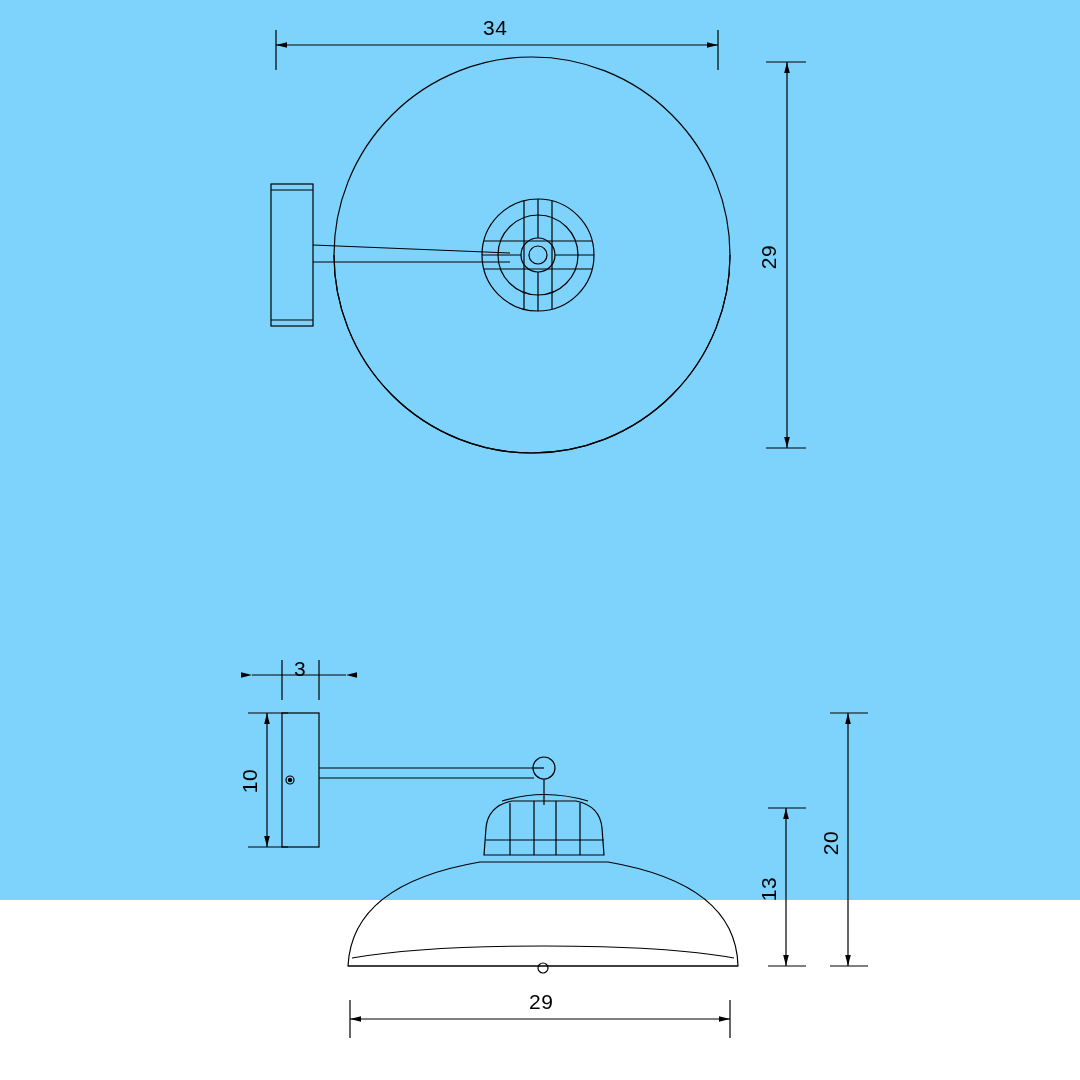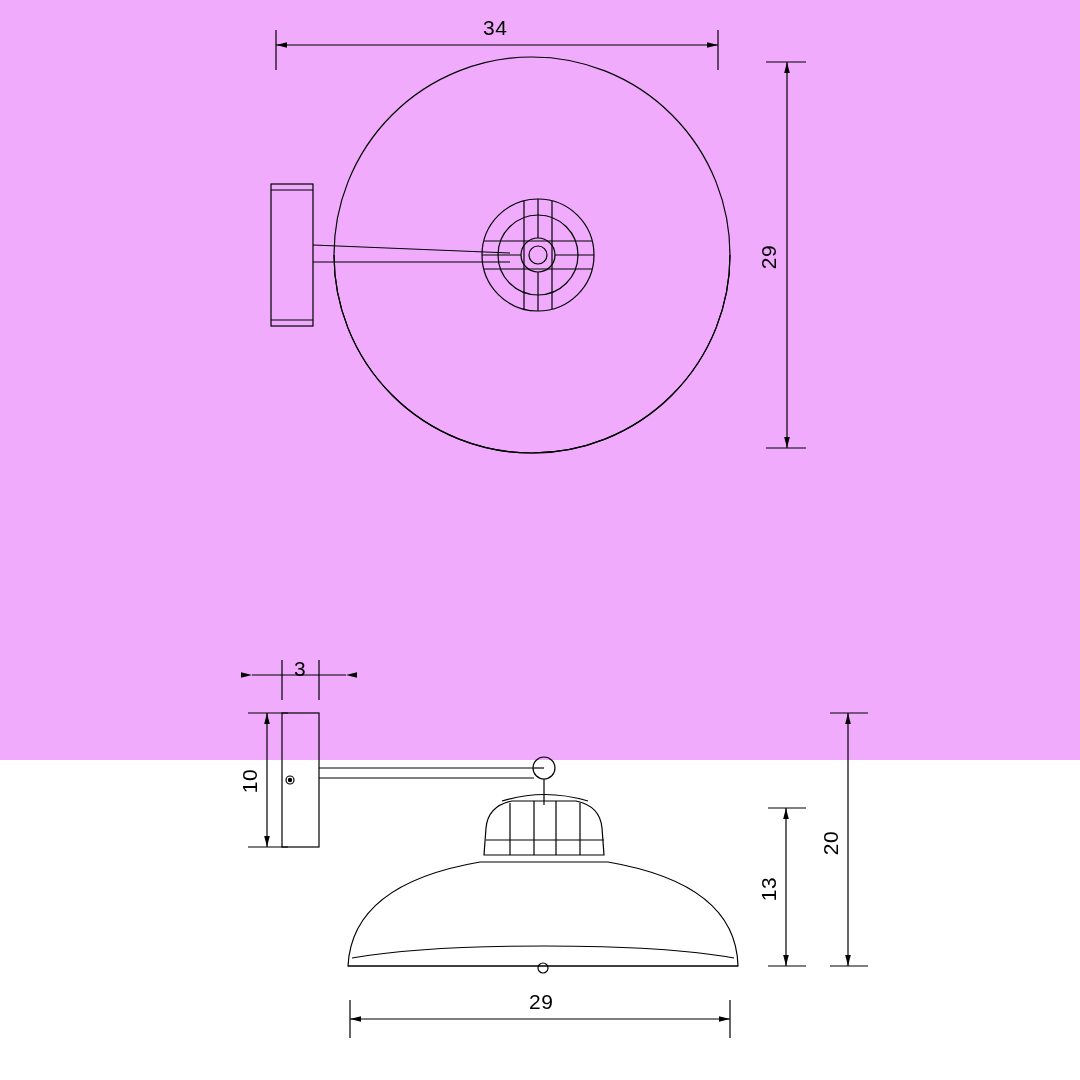--- a/index.html
+++ b/index.html
@@ -10,22 +10,22 @@
   body {
     width: 1080px;
     height: 1080px;
     font-family: "Liberation Sans", sans-serif;
     color: #000000;
     overflow: hidden;
   }
   #sheet {
     position: relative;
     width: 1080px;
-    height: 760px;
-    background: #f0abfc;
+    height: 900px;
+    background: #7dd3fc;
   }
   svg.drawing {
     position: absolute;
     left: 0;
     top: 0;
     width: 1080px;
     height: 1080px;
   }
   .dim-label {
     position: absolute;

